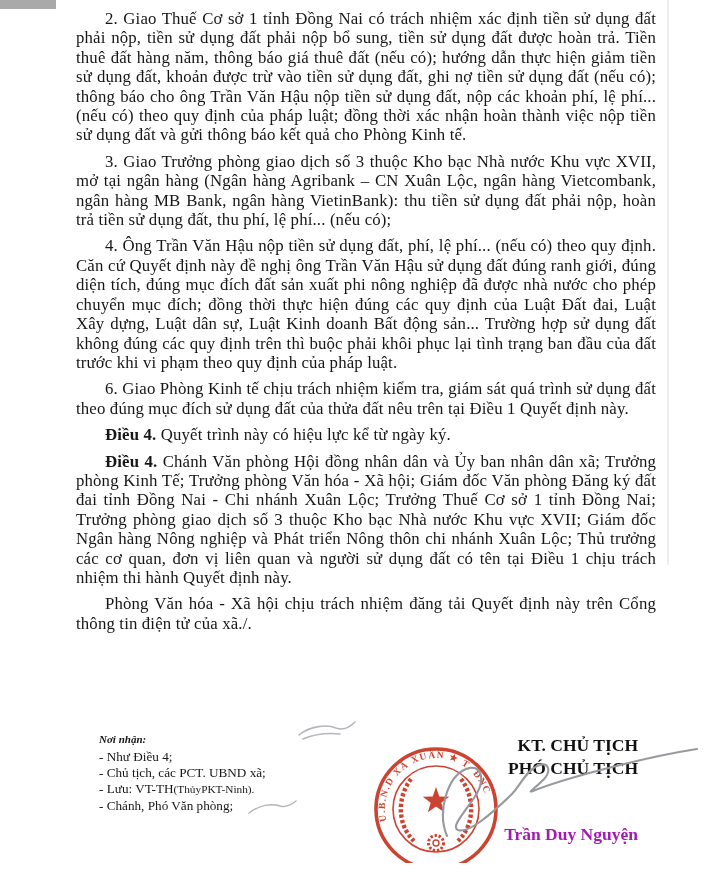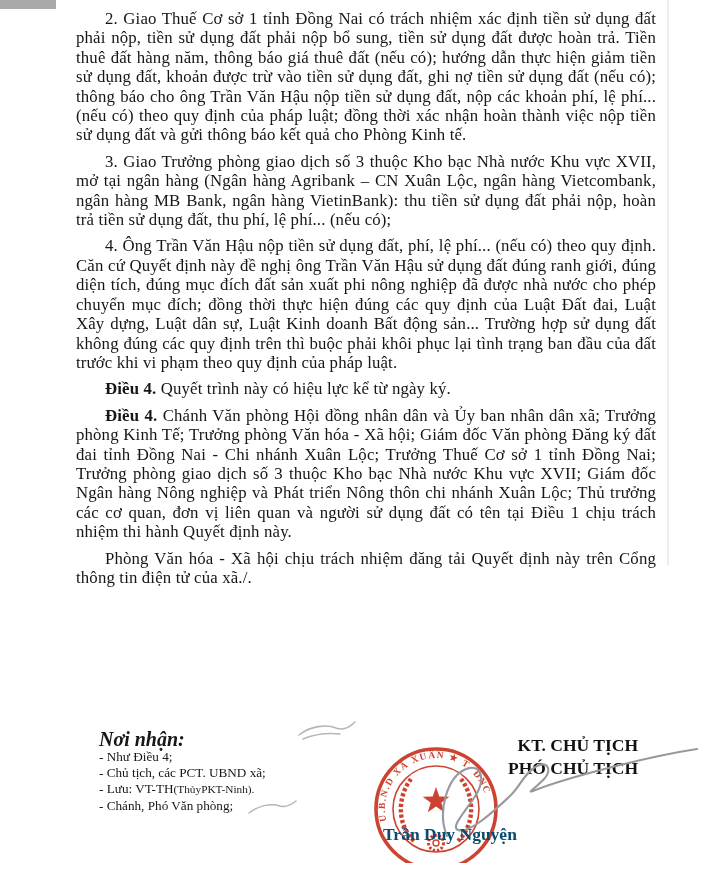--- a/index.html
+++ b/index.html
@@ -31,36 +31,36 @@
     margin:0 0 7px 0;
     text-indent:29px;
   }
   .art-label{font-weight:bold;}
   
   .recipients{
     position:absolute;left:99px;top:732px;width:270px;
     font-size:13.2px;line-height:14.8px;
   }
   .recipients .heading{
-    font-weight:bold;font-style:italic;font-size:20px;
+    font-weight:bold;font-style:italic;font-size:11px;
     margin-bottom:3px;
   }
   .recipients .item{margin:0 0 1.5px 0;}
   .recipients .note{font-size:11.3px;}
   
   .sig-block{
     position:absolute;left:383px;top:734px;width:255px;
     text-align:right;font-weight:bold;
     font-size:17.5px;line-height:23px;
     color:#111;
   }
   .signer-name{
     position:absolute;left:383px;top:824px;width:255px;
-    text-align:left;font-weight:bold;font-size:17.5px;
-    color:#0c4a6e;
+    text-align:right;font-weight:bold;font-size:17.5px;
+    color:#a21caf;
   }
   .stamp{
     position:absolute;left:367px;top:740px;width:138px;height:138px;
     mix-blend-mode:multiply;opacity:0.92;
   }
   .ink-overlay{
     position:absolute;left:0;top:0;width:713px;height:881px;
     pointer-events:none;
   }
 </style>
@@ -69,20 +69,21 @@
 
 <div class="page">
 
   <div class="scan-strip"></div>
   <div class="scan-line-right"></div>
 
   <div class="body-text">
     <p>2. Giao Thuế Cơ sở 1 tỉnh Đồng Nai có trách nhiệm xác định tiền sử dụng đất phải nộp, tiền sử dụng đất phải nộp bổ sung, tiền sử dụng đất được hoàn trả. Tiền thuê đất hàng năm, thông báo giá thuê đất (nếu có); hướng dẫn thực hiện giảm tiền sử dụng đất, khoản được trừ vào tiền sử dụng đất, ghi nợ tiền sử dụng đất (nếu có); thông báo cho ông Trần Văn Hậu nộp tiền sử dụng đất, nộp các khoản phí, lệ phí... (nếu có) theo quy định của pháp luật; đồng thời xác nhận hoàn thành việc nộp tiền sử dụng đất và gửi thông báo kết quả cho Phòng Kinh tế.</p>
     <p>3. Giao Trưởng phòng giao dịch số 3 thuộc Kho bạc Nhà nước Khu vực XVII, mở tại ngân hàng (Ngân hàng Agribank – CN Xuân Lộc, ngân hàng Vietcombank, ngân hàng MB Bank, ngân hàng VietinBank): thu tiền sử dụng đất phải nộp, hoàn trả tiền sử dụng đất, thu phí, lệ phí... (nếu có);</p>
     <p>4. Ông Trần Văn Hậu nộp tiền sử dụng đất, phí, lệ phí... (nếu có) theo quy định. Căn cứ Quyết định này đề nghị ông Trần Văn Hậu sử dụng đất đúng ranh giới, đúng diện tích, đúng mục đích đất sản xuất phi nông nghiệp đã được nhà nước cho phép chuyển mục đích; đồng thời thực hiện đúng các quy định của Luật Đất đai, Luật Xây dựng, Luật dân sự, Luật Kinh doanh Bất động sản... Trường hợp sử dụng đất không đúng các quy định trên thì buộc phải khôi phục lại tình trạng ban đầu của đất trước khi vi phạm theo quy định của pháp luật.</p>
+    <p>6. Giao Phòng Kinh tế chịu trách nhiệm kiểm tra, giám sát quá trình sử dụng đất theo đúng mục đích sử dụng đất của thửa đất nêu trên tại Điều 1 Quyết định này.</p>
     <p><span class="art-label">Điều 4.</span><span> Quyết trình này có hiệu lực kể từ ngày ký.</span></p>
     <p><span class="art-label">Điều 4.</span><span> Chánh Văn phòng Hội đồng nhân dân và Ủy ban nhân dân xã; Trưởng phòng Kinh Tế; Trưởng phòng Văn hóa - Xã hội; Giám đốc Văn phòng Đăng ký đất đai tỉnh Đồng Nai - Chi nhánh Xuân Lộc; Trưởng Thuế Cơ sở 1 tỉnh Đồng Nai; Trưởng phòng giao dịch số 3 thuộc Kho bạc Nhà nước Khu vực XVII; Giám đốc Ngân hàng Nông nghiệp và Phát triển Nông thôn chi nhánh Xuân Lộc; Thủ trưởng các cơ quan, đơn vị liên quan và người sử dụng đất có tên tại Điều 1 chịu trách nhiệm thi hành Quyết định này.</span></p>
     <p>Phòng Văn hóa - Xã hội chịu trách nhiệm đăng tải Quyết định này trên Cổng thông tin điện tử của xã./.</p>
   </div>
 
   <div class="recipients">
     <div class="heading">Nơi nhận:</div>
     <div class="item">- Như Điều 4;</div>
     <div class="item">- Chủ tịch, các PCT. UBND xã;</div>
     <div class="item"><span>- Lưu: VT-TH</span><span class="note">(ThủyPKT-Ninh).</span></div>

